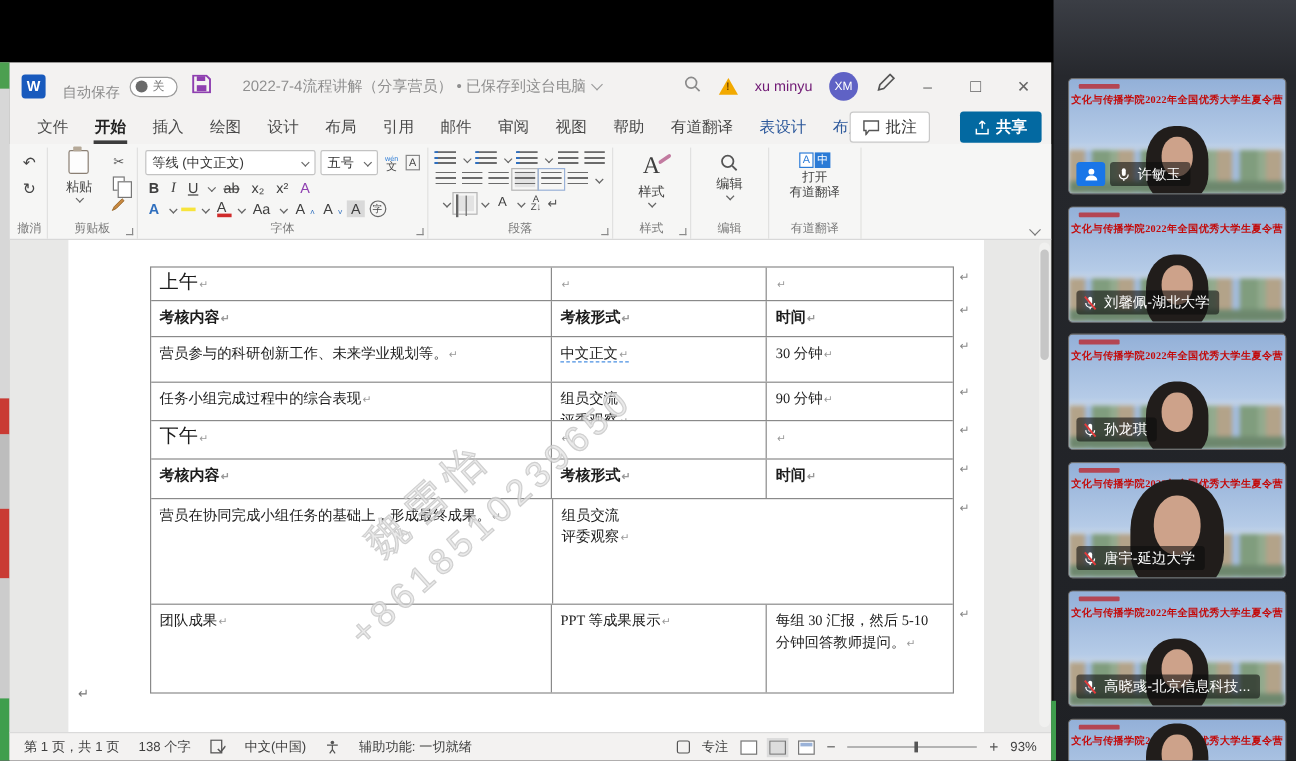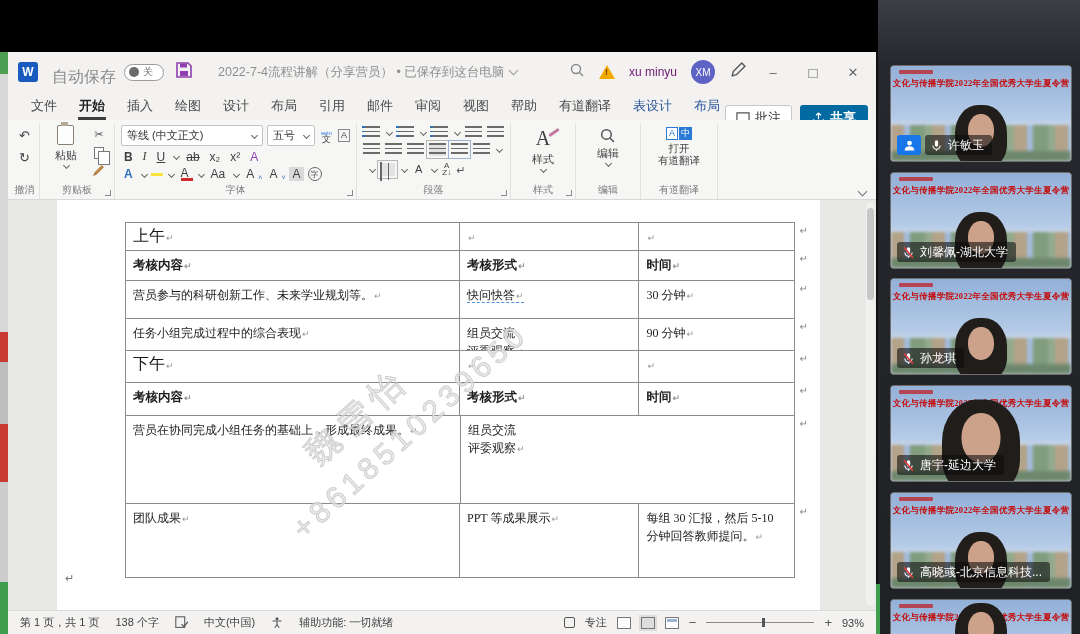--- a/index.html
+++ b/index.html
@@ -12,21 +12,21 @@
   .leftstrip { position:absolute; left:0; top:52px; width:8px; height:582px; background:#cfcfcf; }
   .leftstrip .seg { position:absolute; left:0; width:8px; }
 
   
   .word { position:absolute; left:8px; top:52px; width:868px; height:582px; background:#f3f2f1; }
 
   
   .titlebar { position:relative; height:40px; display:flex; align-items:center; padding:0 10px; }
   .appicon { width:20px; height:20px; border-radius:3px; background:#185abd; color:#fff; font-weight:bold;
              font-size:12px; display:flex; align-items:center; justify-content:center; }
-  .autosave-label { margin-left:14px; font-size:16px; color:#8a8a8a;margin-top:10px; }
+  .autosave-label { margin-left:14px; font-size:12px; color:#8a8a8a;margin-top:10px; }
   .toggle { margin-left:8px; width:40px; height:17px; border:1px solid #9a9a9a; border-radius:9px;
             display:flex; align-items:center; padding:0 4px; gap:4px; background:#fff; }
   .toggle .knob { width:10px; height:10px; border-radius:50%; background:#6a6a6a; }
   .toggle .state { font-size:10px; color:#777; }
   .saveicon { margin-left:12px; }
   .doc-title { margin-left:26px; font-size:12.5px; color:#8f8f8f; white-space:nowrap; }
   .title-caret { margin-left:6px; width:7px; height:7px; border-right:1.5px solid #9a9a9a; border-bottom:1.5px solid #9a9a9a; transform:rotate(45deg); margin-top:-4px;}
   .tb-right { margin-left:auto; display:flex; align-items:center; gap:14px; }
   .warn { width:0; height:0; border-left:8px solid transparent; border-right:8px solid transparent; border-bottom:14px solid #f2a900; position:relative; }
   .warn::after { content:"!"; position:absolute; left:-2px; top:2px; font-size:9px; color:#7a4b00; font-weight:bold; }
@@ -37,21 +37,21 @@
   .winbtn.close::before { content:"\2715"; }
   .winbtn.max::before { content:"\25A1"; font-size:15px; }
   .winbtn.min::before { content:"\2013"; }
 
   
   .tabrow { position:relative; height:28px; display:flex; align-items:center; padding-left:12px; }
   .rtab { padding:0 11px; font-size:13px; color:#4a4a4a; height:100%; display:flex; align-items:center; position:relative; }
   .rtab.active { font-weight:bold; color:#222; }
   .rtab.active::after { content:""; position:absolute; left:10px; right:10px; bottom:0; height:3px; background:#3d3d3d; }
   .rtab.ctx { color:#2b579a; }
-  .tabrow-right { position:absolute; right:8px; top:13px; display:flex; gap:8px;margin-left:19px; }
+  .tabrow-right { position:absolute; right:8px; top:1px; display:flex; gap:25px;margin-left:19px; }
   .btn-comment { display:flex; align-items:center; gap:5px; background:#fff; border:1px solid #c8c8c8;
                  border-radius:3px; padding:3px 10px; font-size:13px; color:#333; }
   .btn-share { display:flex; align-items:center; gap:5px; background:#0369a1; border-radius:3px;
                padding:3px 12px; font-size:13px; color:#fff; font-weight:bold; }
 
   
   .ribbon { position:relative; height:80px; background:#f6f6f5; border-bottom:1px solid #d8d8d8; display:flex; padding:3px 0 0 2px; }
   .group { position:relative; border-right:1px solid #e1e1e0; padding:2px 6px 14px 6px; }
   .glabel { position:absolute; bottom:2px; left:0; width:100%; text-align:center; font-size:10px; color:#7a7a7a; }
   .launcher { position:absolute; right:3px; bottom:3px; width:6px; height:6px; border-right:1px solid #8a8a8a; border-bottom:1px solid #8a8a8a; }
@@ -430,21 +430,21 @@
           <div class="cell c2"><span></span></div>
           <div class="cell c3"><span></span></div>
         </div>
         <div class="trow r-header" style="height:30px">
           <div class="cell c1"><span>考核内容</span></div>
           <div class="cell c2"><span>考核形式</span></div>
           <div class="cell c3"><span>时间</span></div>
         </div>
         <div class="trow" style="height:38px">
           <div class="cell c1"><span>营员参与的科研创新工作、未来学业规划等。</span></div>
-          <div class="cell c2 spell"><span>快问快答</span></div>
+          <div class="cell c2 spell"><span>中文正文</span></div>
           <div class="cell c3"><span>30 分钟</span></div>
         </div>
         <div class="trow" style="height:32px">
           <div class="cell c1"><span>任务小组完成过程中的综合表现</span></div>
           <div class="cell c2"><span>组员交流
 评委观察</span></div>
           <div class="cell c3"><span>90 分钟</span></div>
         </div>
         <div class="trow r-section" style="height:32px">
           <div class="cell c1"><span>下午</span></div>

